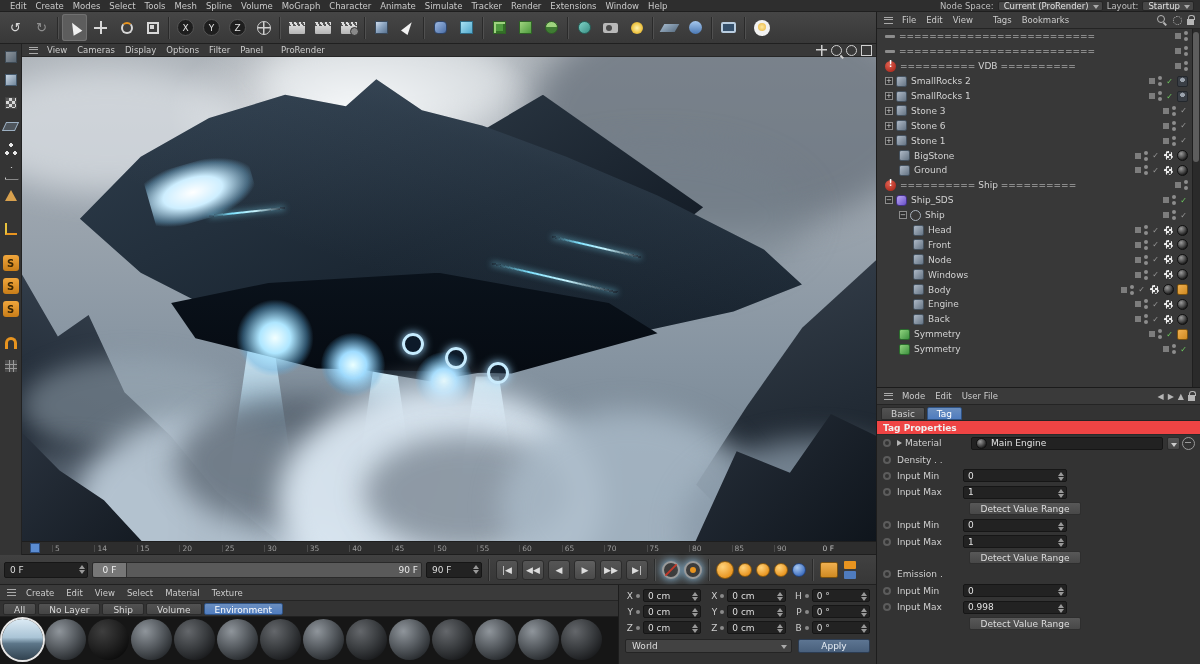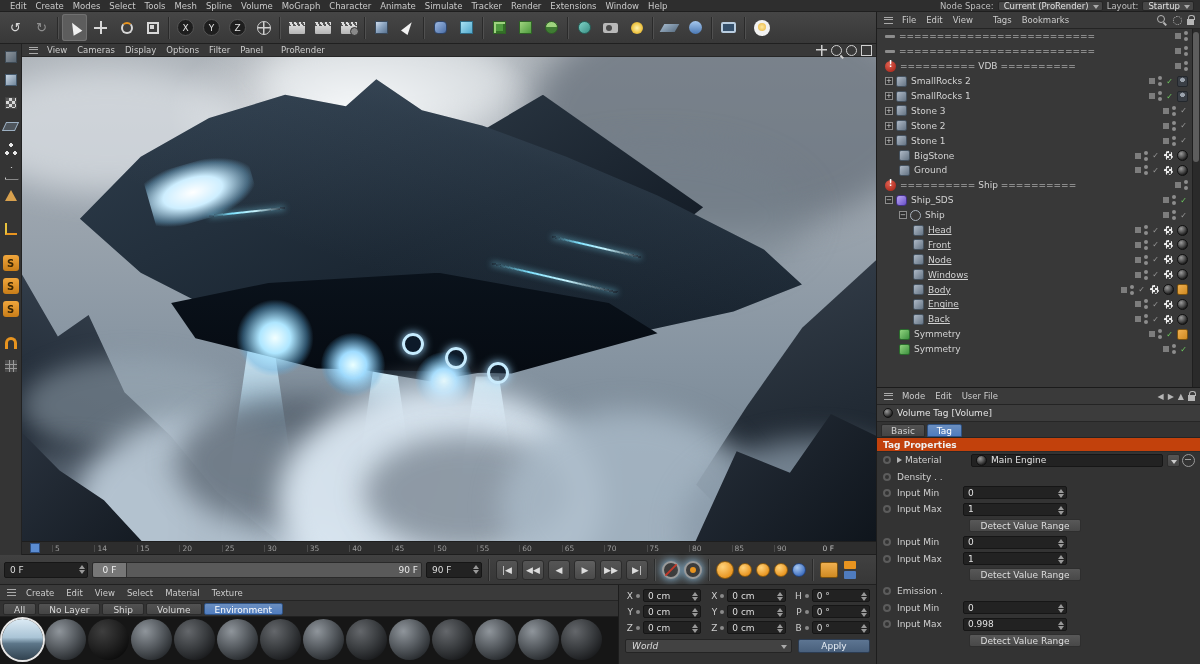--- a/index.html
+++ b/index.html
@@ -162,21 +162,21 @@
 .k-black{background:radial-gradient(circle at 35% 30%,#3e3e3e 0%,#222 45%,#080808 85%);}
 
 
 #coords{position:absolute;left:618px;top:585px;width:258px;height:79px;background:#323232;border-left:1px solid #1d1d1d;z-index:20;padding:4px 6px 0 6px;}
 .cgrid{display:grid;grid-template-columns:1fr 1fr 1fr;column-gap:8px;row-gap:3px;}
 .cfield{display:flex;align-items:center;gap:3px;}
 .clab{width:8px;color:#cfcfcf;text-align:right;}
 .cdot{width:4px;height:4px;border-radius:50%;background:#8a8a8a;flex:none;}
 .cval{flex:1;height:13px;background:#222;border:1px solid #161616;border-radius:2px;color:#ddd;display:flex;align-items:center;padding:0 12px 0 4px;position:relative;}
 .coord-bottom{display:flex;align-items:center;gap:6px;margin-top:5px;}
-.world-sel{position:relative;flex:1;height:14px;line-height:13px;background:#424242;border:1px solid #242424;border-radius:2px;padding:0 14px 0 6px;color:#ddd;font-style:italic;}
+.world-sel{position:relative;flex:1;height:14px;line-height:13px;background:#424242;border:1px solid #242424;border-radius:2px;padding:0 14px 0 6px;color:#ddd;}
 .world-sel::after{content:"";position:absolute;right:4px;top:5px;border-left:3px solid transparent;border-right:3px solid transparent;border-top:4px solid #aaa;}
 .apply-btn{width:72px;height:14px;line-height:13px;text-align:center;background:linear-gradient(#5d7592,#49607c);border:1px solid #2c3c52;border-radius:2px;color:#e8eef5;}
 
 
 #rightpanel{position:absolute;left:876px;top:12px;width:324px;height:652px;background:#333;border-left:1px solid #1d1d1d;z-index:25;}
 .panel-menu{height:17px;background:#3a3a3a;border-bottom:1px solid #242424;display:flex;align-items:center;gap:2px;padding:0 4px;}
 .pm{padding:0 4px;font-size:8.5px;color:#cccccc;white-space:nowrap;}
 .burger{width:9px;height:7px;border-top:1.5px solid #aaa;border-bottom:1.5px solid #aaa;position:relative;margin:0 3px;flex:none;}
 .burger::after{content:"";position:absolute;left:0;right:0;top:1.5px;border-top:1.5px solid #aaa;}
 .pm-right{margin-left:auto;display:flex;align-items:center;gap:5px;padding-right:2px;}
@@ -185,21 +185,21 @@
 .search-ic::after{content:"";position:absolute;right:1px;bottom:1px;width:4px;height:1.5px;background:#b5b5b5;transform:rotate(45deg);}
 .gear-ic{width:9px;height:9px;border:1.5px dotted #b5b5b5;border-radius:50%;flex:none;}
 .lock-ic{width:7px;height:6px;background:#b5b5b5;position:relative;margin-top:3px;flex:none;}
 .lock-ic::before{content:"";position:absolute;left:1px;top:-4px;width:5px;height:4px;border:1.5px solid #b5b5b5;border-bottom:none;border-radius:3px 3px 0 0;}
 
 
 #om-tree{position:relative;height:358px;background:#383838;overflow:hidden;}
 .orow{height:14.9px;display:flex;align-items:center;padding-left:8px;position:relative;color:#d2d2d2;}
 .orow.sel{background:#4a4a4a;}
 .orow.l1{padding-left:22px;}
-.orow.l2{padding-left:36px;text-decoration:underline;}
+.orow.l2{padding-left:36px;}
 .t-plus{width:8px;height:8px;border:1px solid #8c8c8c;background:#2f2f2f;color:#ddd;font-size:7px;line-height:6px;text-align:center;margin-right:3px;flex:none;}
 .t-ico{width:11px;height:11px;margin-right:4px;flex:none;border-radius:2px;}
 .i-dash{width:10px;height:3px;background:#8c8c8c;border-radius:1px;margin-top:0;}
 .i-scene{background:linear-gradient(#9a9a9a,#686868);}
 .i-alert{border-radius:50%;background:radial-gradient(circle at 38% 32%,#e06050,#b02e22 75%);position:relative;}
 .i-alert::after{content:"!";position:absolute;left:0;right:0;top:-1px;text-align:center;color:#fff;font-size:8px;font-weight:bold;}
 .i-mesh{background:linear-gradient(135deg,#aeb9c6,#667585);border:1px solid #45525f;}
 .i-sds{border-radius:3px;background:linear-gradient(135deg,#b9a6f2,#6a51c8);border:1px solid #443087;}
 .i-null{border-radius:50%;border:1.5px solid #a8b2bc;background:transparent;}
 .i-sym{background:linear-gradient(135deg,#8fd47e,#3f9140);border:1px solid #2a6a2c;}
@@ -219,21 +219,21 @@
 .om-scroll{position:absolute;right:0;top:0;bottom:0;width:8px;background:#2a2a2a;border-left:1px solid #1f1f1f;}
 .om-thumb{position:absolute;right:1px;top:3px;width:6px;height:130px;background:#5d5d5d;border-radius:3px;}
 
 
 #am{position:absolute;left:0;top:375px;width:324px;bottom:0;background:#333;border-top:1px solid #1b1b1b;}
 .am-title{height:17px;background:#3c3c3c;border-bottom:1px solid #262626;display:flex;align-items:center;gap:4px;padding:0 6px;color:#e2e2e2;}
 .am-title .chip{width:10px;height:10px;}
 .am-tabs{height:16px;background:#333;display:flex;align-items:flex-end;gap:2px;padding:2px 4px 0 4px;border-bottom:1px solid #242424;}
 .atab{height:13px;line-height:13px;padding:0 9px;background:linear-gradient(#525252,#454545);border:1px solid #2a2a2a;border-radius:2px 2px 0 0;color:#d2d2d2;}
 .atab.active{background:linear-gradient(#6b8fc0,#4f7cbf);color:#fff;border-color:#2e5182;}
-.am-section{height:14px;display:flex;align-items:center;padding:0 6px;color:#efefef;font-weight:bold;background:#c2410c;border-bottom:1px solid #2a2a2a;text-align:center;}
+.am-section{height:14px;display:flex;align-items:center;padding:0 6px;color:#efefef;font-weight:bold;background:#ef4444;border-bottom:1px solid #2a2a2a;text-align:center;}
 .arow{height:16.4px;display:flex;align-items:center;padding-left:6px;position:relative;color:#cfcfcf;}
 .adot{width:8px;height:8px;border-radius:50%;border:2px solid #5c5c5c;background:#333;margin-right:6px;flex:none;}
 .a-exp{width:0;height:0;border-top:3px solid transparent;border-bottom:3px solid transparent;border-left:5px solid #b5b5b5;margin-right:3px;flex:none;}
 .alabel{width:66px;white-space:nowrap;flex:none;}
 .alabel.wide{width:auto;}
 .afield{width:104px;height:13px;background:#222;border:1px solid #161616;border-radius:2px;display:flex;align-items:center;padding:0 12px 0 4px;color:#e2e2e2;position:relative;flex:none;}
 .matfield{flex:1;height:13px;background:#222;border:1px solid #161616;border-radius:2px;display:flex;align-items:flex-start;gap:4px;padding:0 4px;color:#e2e2e2;margin-right:4px;}
 .mini-dd{width:13px;height:13px;background:linear-gradient(#555,#464646);border:1px solid #2c2c2c;border-radius:2px;position:relative;flex:none;margin-right:2px;}
 .mini-dd::after{content:"";position:absolute;left:3px;top:5px;border-left:3px solid transparent;border-right:3px solid transparent;border-top:4px solid #ccc;}
 .mini-cl{width:13px;height:13px;border-radius:50%;border:1.5px solid #9a9a9a;position:relative;flex:none;margin-right:6px;}
@@ -761,21 +761,21 @@
           <span class="vdots">
             <i></i>
             <i></i>
           </span>
           <span class="chk">✓</span>
         </span>
       </div>
     <div class="orow">
         <span class="t-plus">+</span>
         <span class="t-ico i-mesh"></span>
-        <span class="t-label">Stone 2</span>
+        <span class="t-label">Stone 6</span>
         <span class="orow-right">
           <span class="vsq"></span>
           <span class="vdots">
             <i></i>
             <i></i>
           </span>
           <span class="chk">✓</span>
         </span>
       </div>
     <div class="orow">
@@ -991,24 +991,20 @@
       <span class="pm">Mode</span>
       <span class="pm">Edit</span>
       <span class="pm">User File</span>
       <div class="am-nav">
         <span>◀</span>
         <span>▶</span>
         <span>▲</span>
         <span class="lock-ic"></span>
       </div>
     </div>
-    <div class="am-title">
-      <span class="chip dark"></span>
-      <span>Volume Tag [Volume]</span>
-    </div>
     <div class="am-tabs">
       <span class="atab">Basic</span>
       <span class="atab active">Tag</span>
     </div>
     <div class="am-section">Tag Properties</div>
 
     <div class="arow">
       <span class="adot"></span>
       <span class="a-exp"></span>
       <span class="alabel">Material</span>

